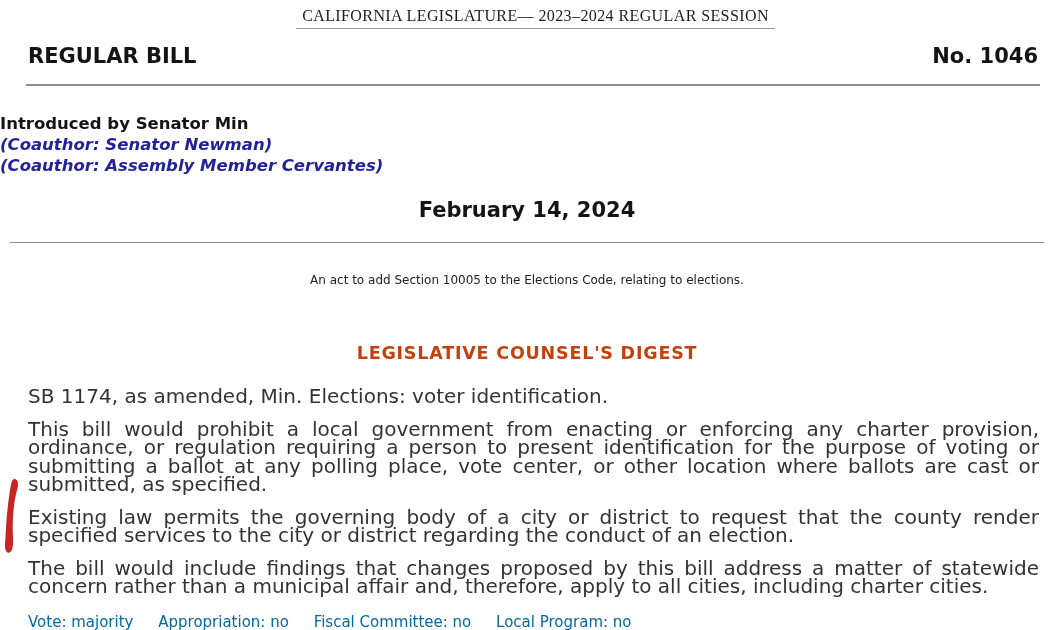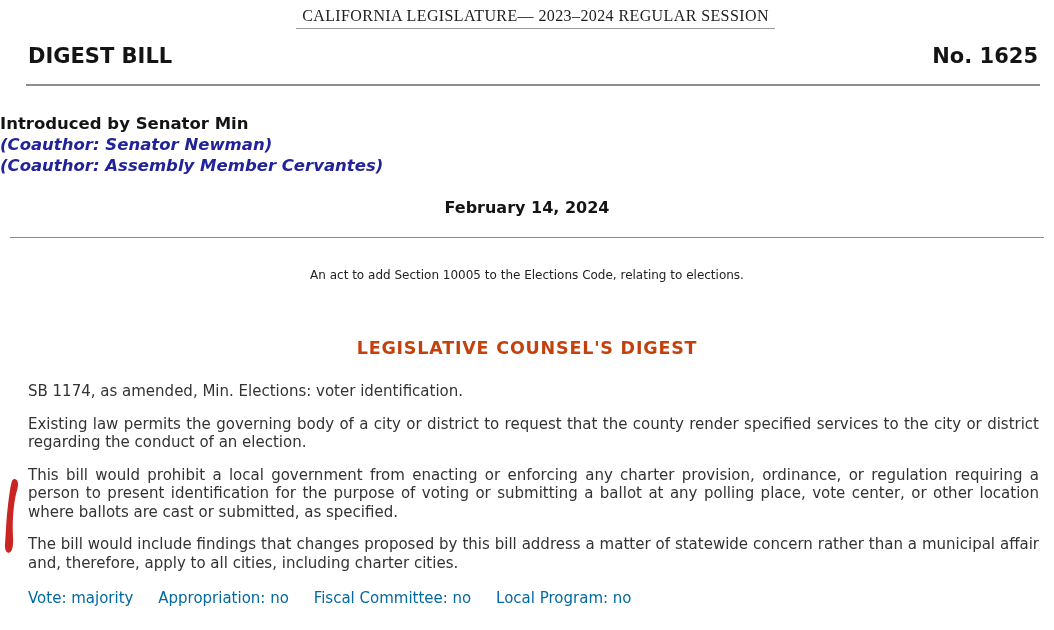--- a/index.html
+++ b/index.html
@@ -14,67 +14,67 @@
     display:inline-block;border-bottom:1px solid #9a9a9a;padding:0 6px 3px 6px;margin-left:17px;
   }
   .bill-row{
     display:flex;justify-content:space-between;align-items:baseline;
     margin:15px 16px 0 28px;font-size:21px;font-weight:bold;color:#141414;
   }
   .rule-1{height:2px;background:#8f8f8f;margin:16px 14px 0 26px;}
   .rule-2{height:1px;background:#8a8a8a;margin:20px 10px 0 10px;}
   .intro-block{margin-top:27px;font-size:16.5px;font-weight:bold;line-height:21px;color:#141414;}
   .coauthor{color:#22229a;font-style:italic;}
-  .date-line{text-align:center;margin-top:22px;font-size:16px;font-weight:bold;color:#141414;}
+  .date-line{text-align:center;margin-top:22px;font-size:21px;font-weight:bold;color:#141414;}
   .act-title{text-align:center;margin-top:30px;font-size:12px;color:#222222;}
   .digest-heading{
     text-align:center;margin-top:56px;font-size:17.5px;font-weight:bold;
     letter-spacing:0.8px;color:#c2410c;
   }
   .digest p{
-    font-size:15px;line-height:18.5px;text-align:justify;
+    font-size:20px;line-height:18.5px;text-align:justify;
     margin:14px 15px 0 28px;color:#333333;
   }
   .digest p.first{margin-top:24px;text-align:left;}
   .vote-line{margin:17px 15px 0 28px;font-size:15px;color:#0369a1;}
   .vote-line span{margin-right:20px;}
   .red-mark{position:absolute;left:1px;top:477px;width:22px;height:82px;}
 </style>
 </head>
 <body>
 
 <div class="session-wrap">
   <span class="session">CALIFORNIA LEGISLATURE— 2023–2024 REGULAR SESSION</span>
 </div>
 
 <div class="bill-row">
-  <span>DIGEST BILL</span>
-  <span>No. 1625</span>
+  <span>REGULAR BILL</span>
+  <span>No. 1046</span>
 </div>
 
 <div class="rule-1"></div>
 
 <div class="intro-block">
   <div>Introduced by Senator Min</div>
   <div class="coauthor">(Coauthor: Senator Newman)</div>
   <div class="coauthor">(Coauthor: Assembly Member Cervantes)</div>
 </div>
 
 <div class="date-line">February 14, 2024</div>
 
 <div class="rule-2"></div>
 
 <div class="act-title">An act to add Section 10005 to the Elections Code, relating to elections.</div>
 
 <div class="digest-heading">LEGISLATIVE COUNSEL'S DIGEST</div>
 
 <div class="digest">
   <p class="first">SB 1174, as amended, Min. Elections: voter identification.</p>
+  <p>This bill would prohibit a local government from enacting or enforcing any charter provision, ordinance, or regulation requiring a person to present identification for the purpose of voting or submitting a ballot at any polling place, vote center, or other location where ballots are cast or submitted, as specified.</p>
   <p>Existing law permits the governing body of a city or district to request that the county render specified services to the city or district regarding the conduct of an election.</p>
-  <p>This bill would prohibit a local government from enacting or enforcing any charter provision, ordinance, or regulation requiring a person to present identification for the purpose of voting or submitting a ballot at any polling place, vote center, or other location where ballots are cast or submitted, as specified.</p>
   <p>The bill would include findings that changes proposed by this bill address a matter of statewide concern rather than a municipal affair and, therefore, apply to all cities, including charter cities.</p>
 </div>
 
 <div class="vote-line">
   <span>Vote: majority</span>
   <span>Appropriation: no</span>
   <span>Fiscal Committee: no</span>
   <span>Local Program: no</span>
 </div>
 

